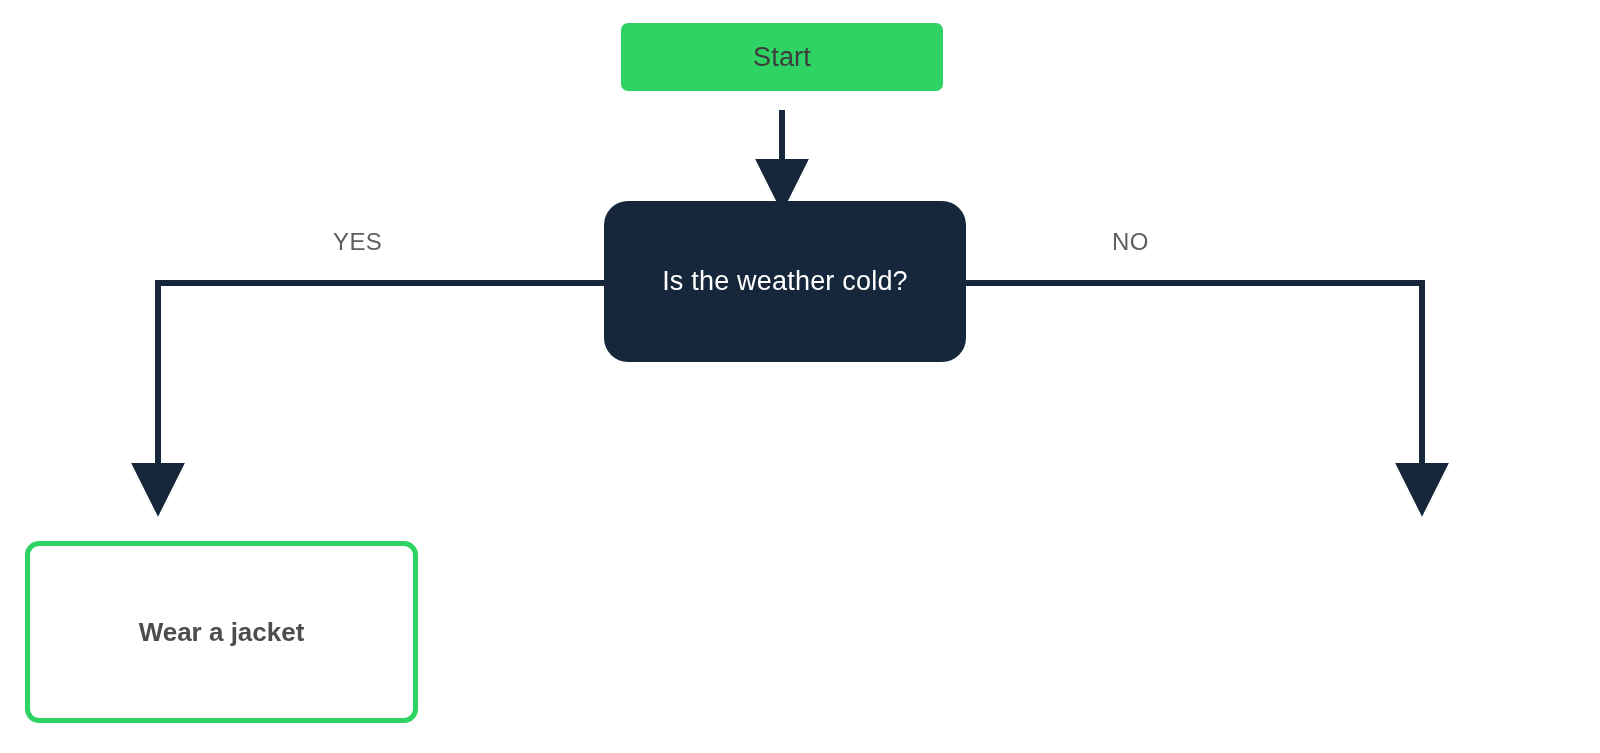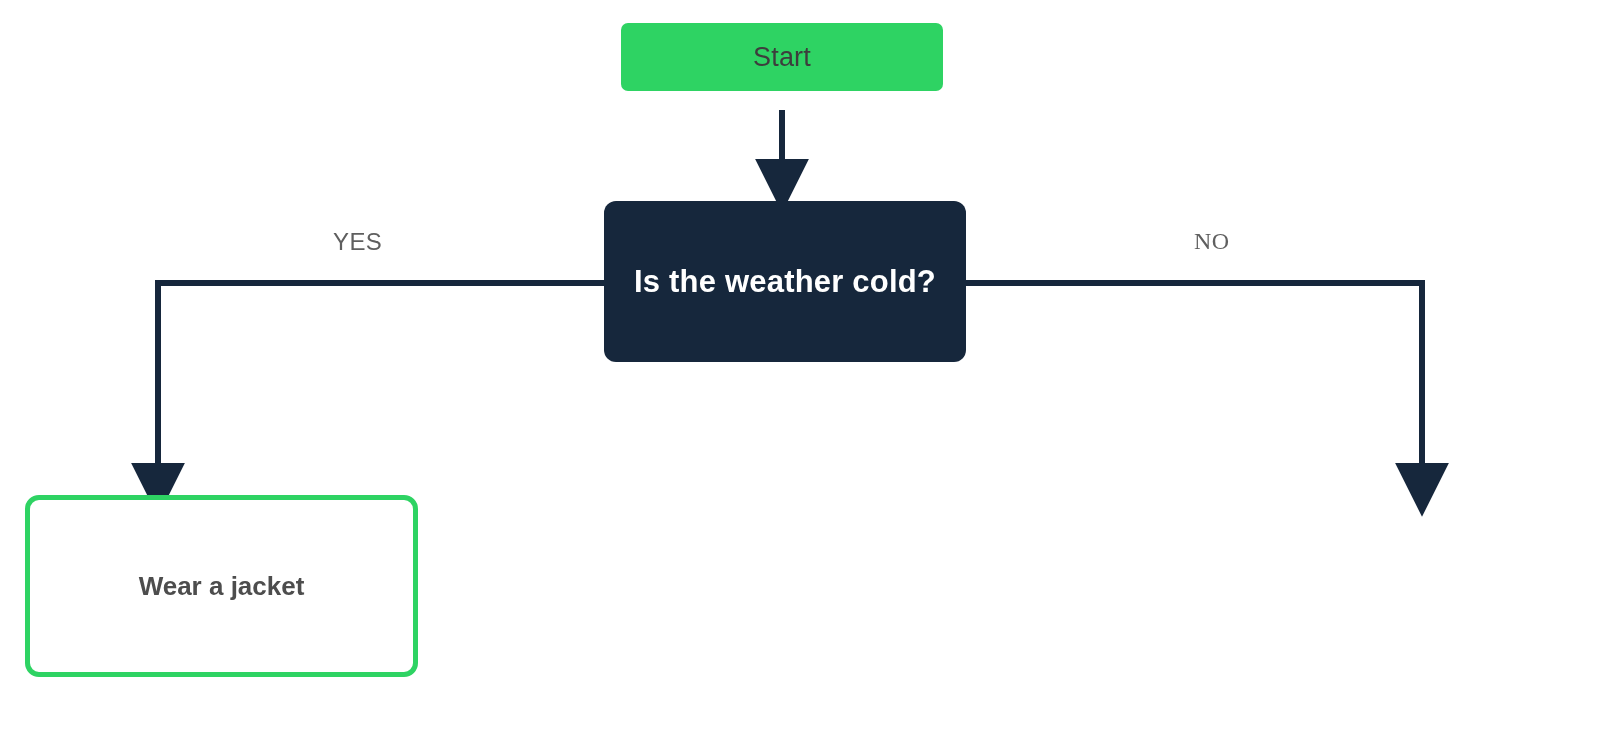--- a/index.html
+++ b/index.html
@@ -51,42 +51,43 @@
     letter-spacing: 0.2px;
   }
 
   
   .node-decision {
     left: 604px;
     top: 201px;
     width: 362px;
     height: 161px;
     background: #16273c;
-    border-radius: 12px;
+    border-radius: 24px;
     color: #ffffff;
-    font-size: 31px;
-    font-weight: 700;
+    font-size: 27px;
+    font-weight: 400;
     letter-spacing: 0.2px;
   }
 
   
   .node-outcome {
     top: 495px;
     width: 393px;
     height: 182px;
     background: #ffffff;
     border-radius: 14px;
     color: #4d4d4d;
     font-size: 26px;
     font-weight: 700;
     letter-spacing: 0px;
   }
   .node-outcome-left {
     left: 25px;
     border: 5px solid #2ed363;
+    margin-top: 46px;
   }
   .node-outcome-right {
     left: 1134px;
     border: 5px solid #e8601f;
   }
 
   
   .edge-label {
     position: absolute;
     color: #5f5f5f;
@@ -94,23 +95,22 @@
     font-weight: 400;
     letter-spacing: 0.4px;
     white-space: nowrap;
     text-align: center;
   }
   .edge-label-yes {
     left: 333px;
     top: 228px;
   }
   .edge-label-no {
-    left: 1194px;
+    left: 1112px;
     top: 228px;
-    font-family: Liberation Serif, serif;
   }
 </style>
 </head>
 <body>
 
 <div id="canvas">
 
   <svg id="edges" viewBox="0 0 1600 753" width="1600" height="753" xmlns="http://www.w3.org/2000/svg">
     <defs>
       <marker id="arrowhead" markerWidth="10" markerHeight="9" refX="1.2" refY="4.5" orient="auto" markerUnits="strokeWidth">

